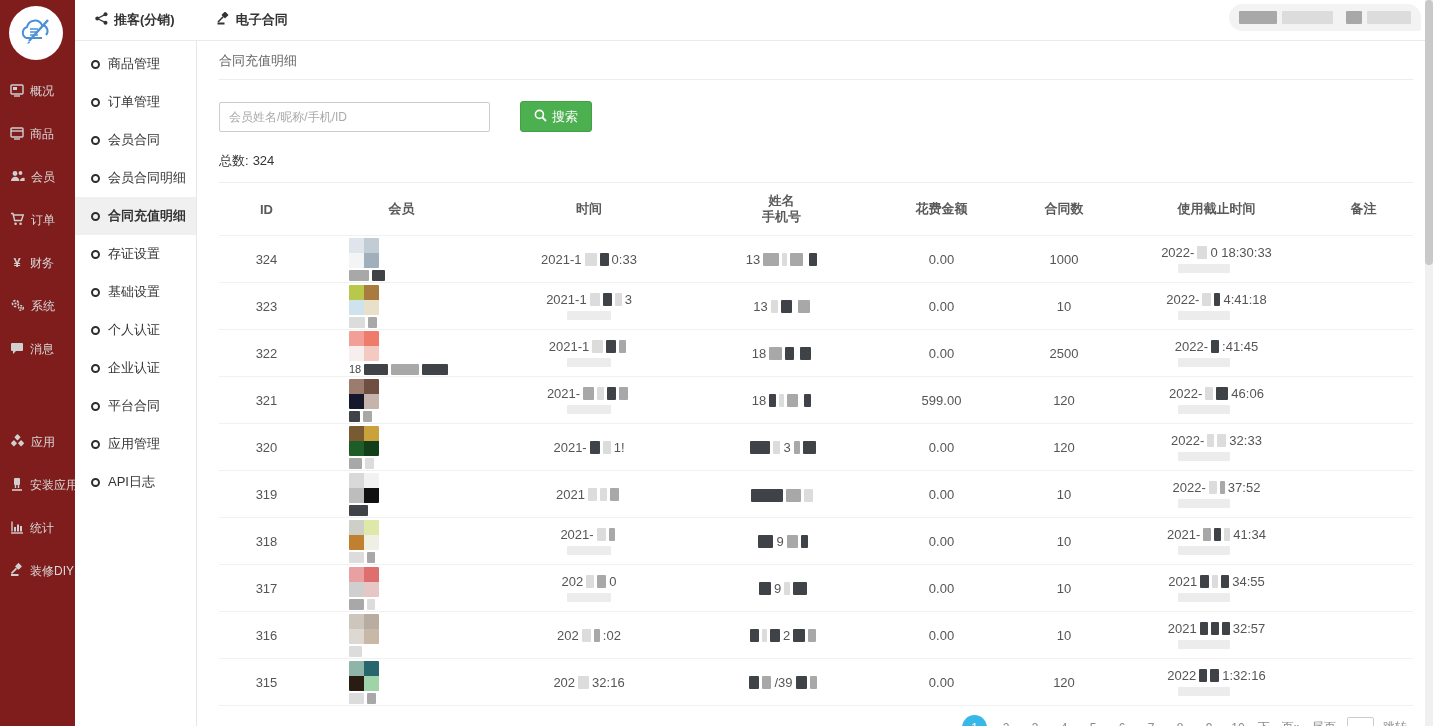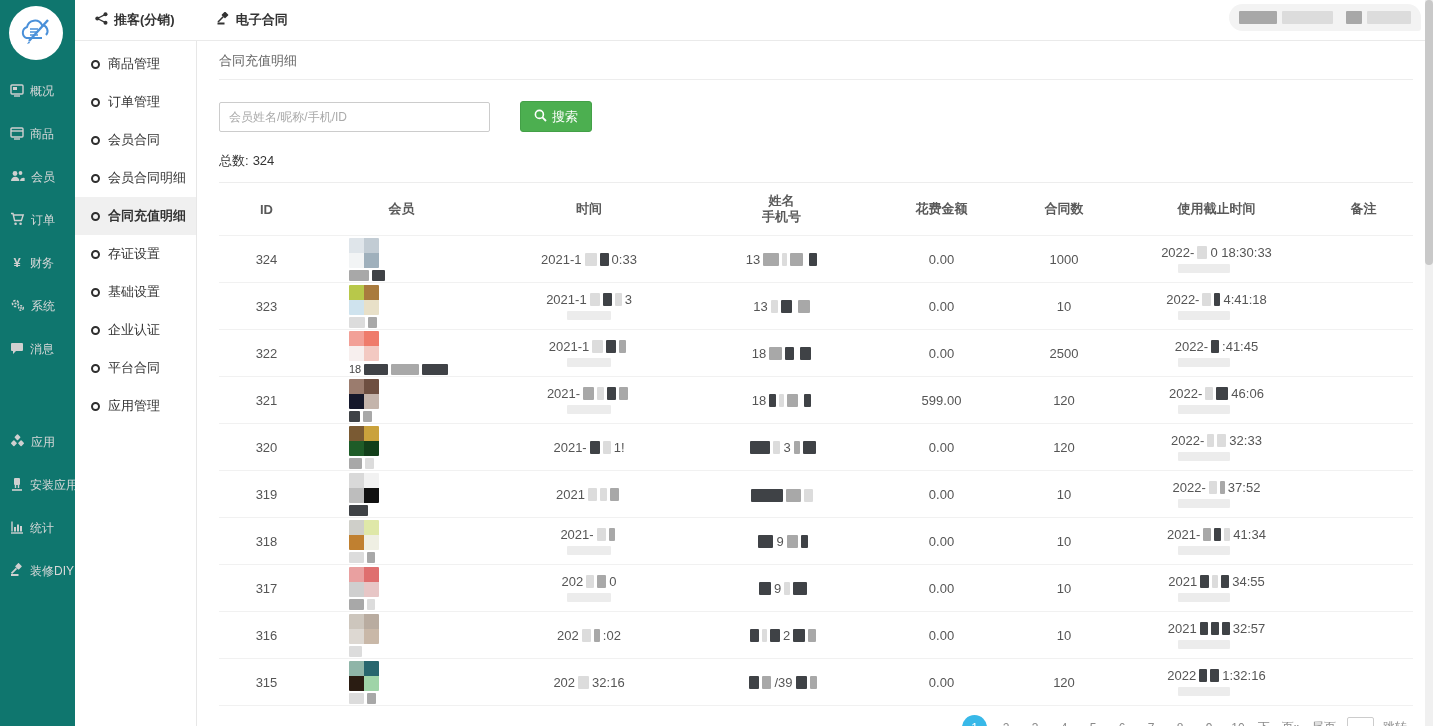--- a/index.html
+++ b/index.html
@@ -1,21 +1,21 @@
 <!DOCTYPE html>
 <html><head>
 <meta charset="utf-8">
 <style>
   * { margin:0; padding:0; box-sizing:border-box; }
   html,body { width:1433px; height:726px; overflow:hidden; background:#fff;
     font-family:"Liberation Sans","DejaVu Sans",sans-serif; font-size:13px; color:#555; }
   .app { display:flex; width:1433px; height:726px; position:relative; }
 
   
-  .rail { width:75px; background:#0f766e; flex:none; height:726px; }
+  .rail { width:75px; background:#7f1d1d; flex:none; height:726px; }
   .logo-wrap { padding:6px 0 10px 9px; }
   .logo-circle { width:54px; height:54px; border-radius:50%; background:#fff;
     display:flex; align-items:center; justify-content:center; }
   .rail-item { display:flex; align-items:center; gap:6px; padding:13px 4px 13px 10px;
     color:#d9d9d9; font-size:12px; cursor:pointer; white-space:nowrap; }
   .rail-item svg { flex:none; }
   .rail-gap { height:50px; }
 
   
   .right-col { flex:1; display:flex; flex-direction:column; height:726px; }
@@ -248,29 +248,37 @@
           <div class="submenu-item">
             <span class="bullet"></span>
             <span>存证设置</span>
           </div>
           <div class="submenu-item">
             <span class="bullet"></span>
             <span>基础设置</span>
           </div>
           <div class="submenu-item">
             <span class="bullet"></span>
+            <span>个人认证</span>
+          </div>
+          <div class="submenu-item">
+            <span class="bullet"></span>
             <span>企业认证</span>
           </div>
           <div class="submenu-item">
             <span class="bullet"></span>
             <span>平台合同</span>
           </div>
           <div class="submenu-item">
             <span class="bullet"></span>
             <span>应用管理</span>
+          </div>
+          <div class="submenu-item">
+            <span class="bullet"></span>
+            <span>API日志</span>
           </div>
         </div>
 
       <div class="main">
         <div class="page-title-row">合同充值明细</div>
 
         <div class="search-row">
           <input class="search-input" type="text" placeholder="会员姓名/昵称/手机/ID" style="">
           <button class="search-btn">
             <span>

